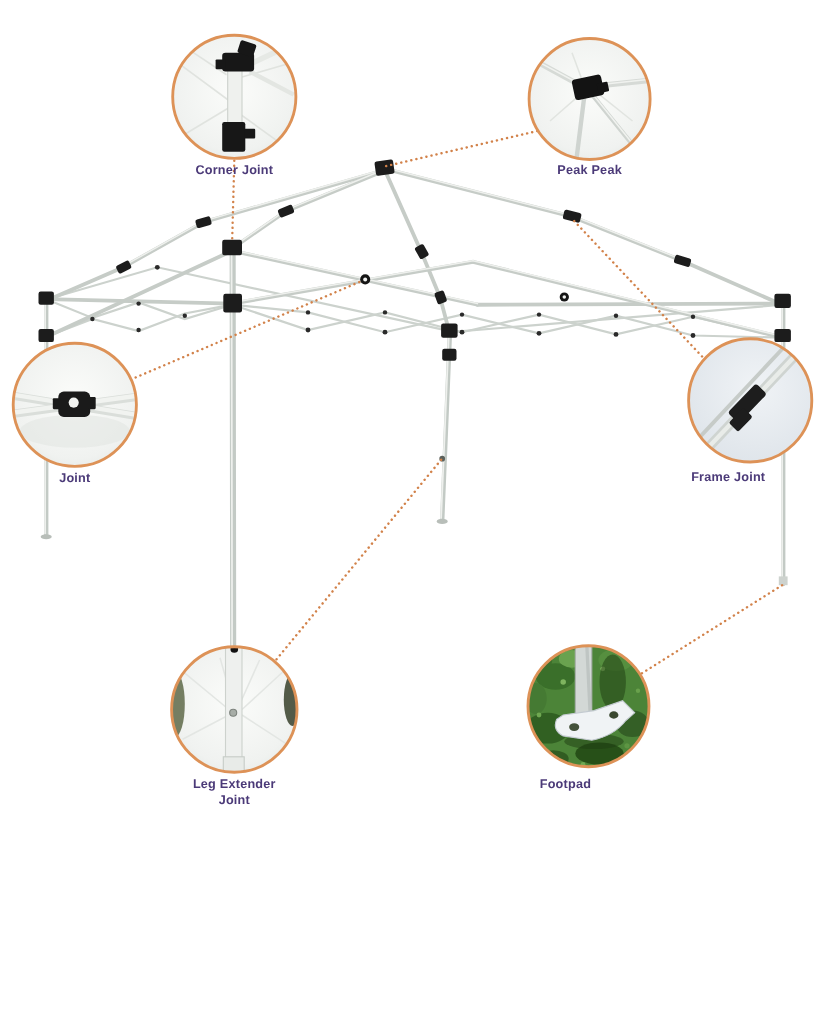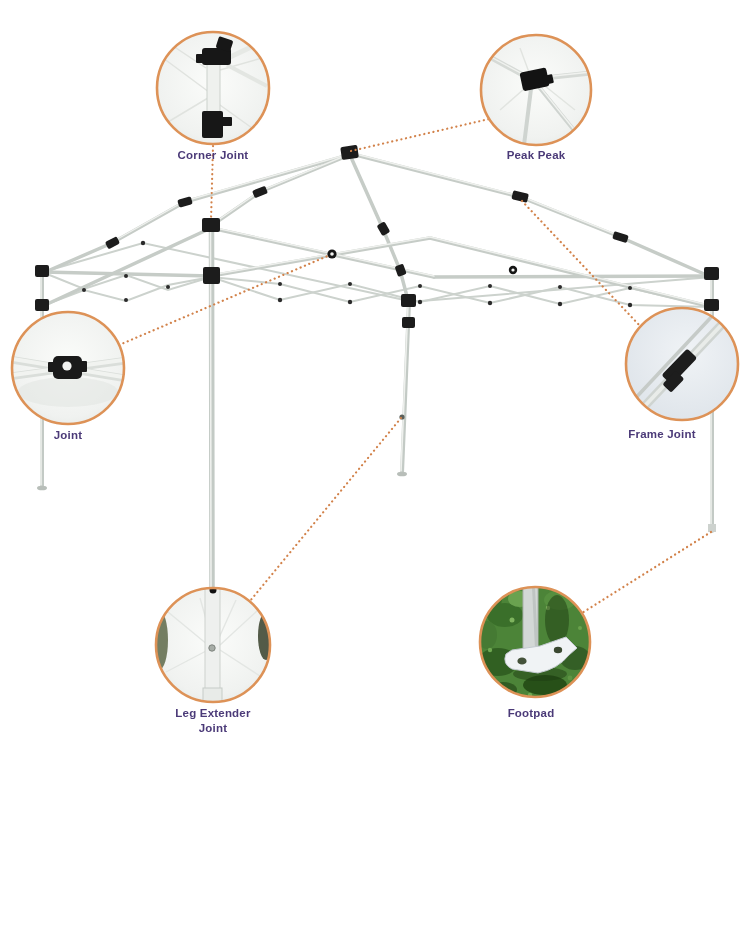--- a/index.html
+++ b/index.html
@@ -300,15 +300,15 @@
     <circle cx="535" cy="642" r="55" fill="none" stroke="#dd9257" stroke-width="2.6"></circle>
   </g>
 </svg>
 
   <div class="callout-label" style="left:213px;top:148px">Corner Joint</div>
   <div class="callout-label" style="left:536px;top:148px">Peak Peak</div>
   <div class="callout-label" style="left:68px;top:428px">Joint</div>
   <div class="callout-label" style="left:662px;top:427px">Frame Joint</div>
   <div class="callout-label" style="left:213px;top:706px">Leg Extender</div>
   <div class="callout-label" style="left:213px;top:721px">Joint</div>
-  <div class="callout-label" style="left:531px;top:706px">Footpad</div>
+  <div class="callout-label" style="left:514px;top:706px">Footpad</div>
 
 </div>
 
 </body></html>

